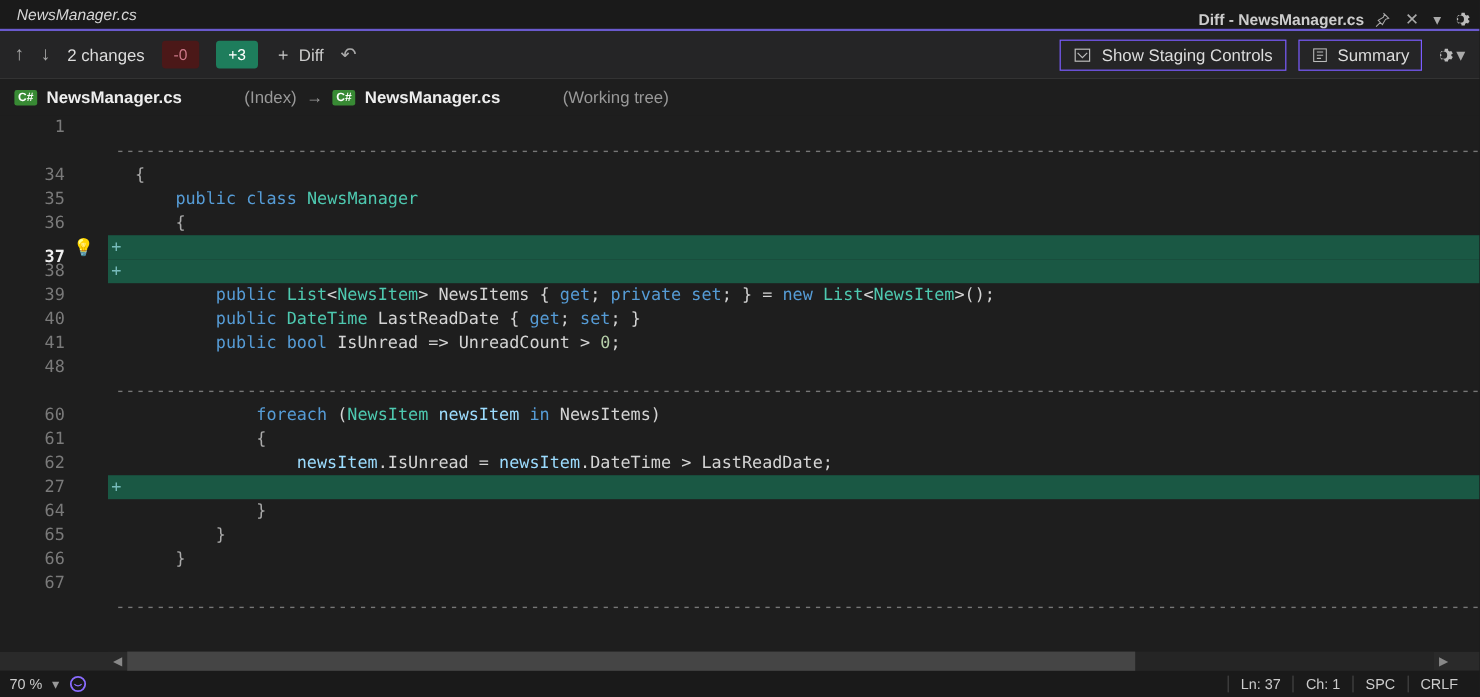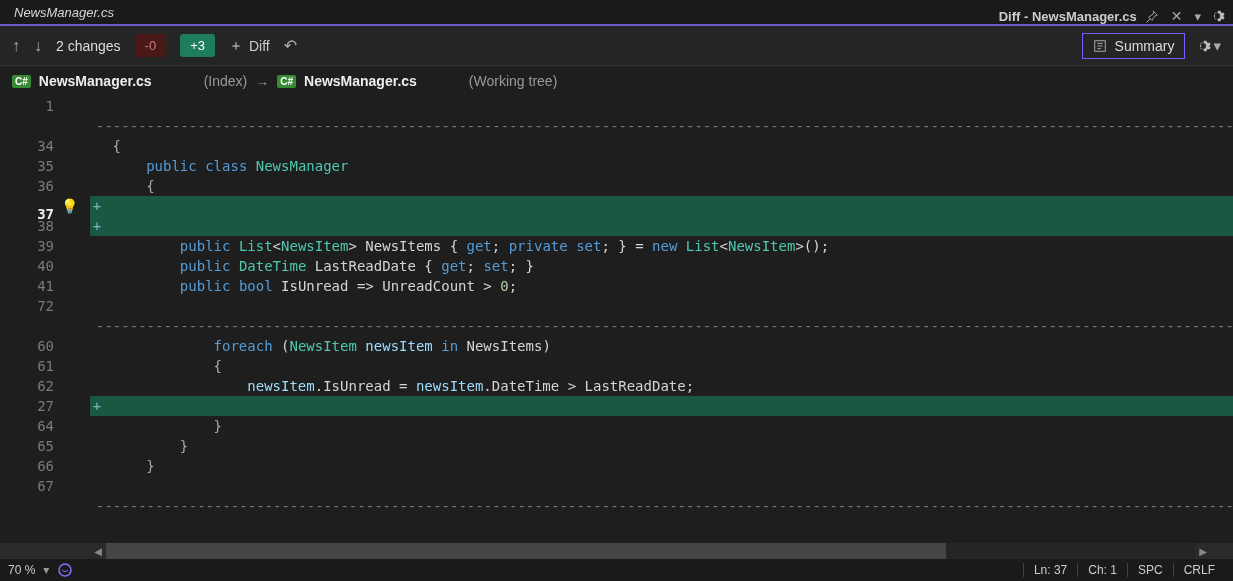--- a/index.html
+++ b/index.html
@@ -350,20 +350,29 @@
   <span class="changes-count">2 changes</span>
   <span class="badge-minus">-0</span>
   <span class="badge-plus">+3</span>
   <span class="stage-btn">
     <span class="icon">＋</span>
     <span>Diff</span>
   </span>
   <span class="revert-icon">↶</span>
 
   <div class="toolbar-right">
+    <div class="outlined-btn">
+      <span class="icon">
+        <svg width="16" height="16" viewBox="0 0 16 16">
+            <rect x="2" y="3" width="12" height="10" stroke="#bbb" fill="none"></rect>
+            <path d="M4 6l4 4 4-4" stroke="#bbb" fill="none"></path>
+          </svg>
+      </span>
+      <span>Show Staging Controls</span>
+    </div>
     <div class="outlined-btn">
       <span class="icon">
         <svg width="14" height="14" viewBox="0 0 16 16">
             <rect x="2" y="2" width="12" height="12" stroke="#bbb" fill="none"></rect>
             <path d="M5 5h6M5 8h6M5 11h4" stroke="#bbb"></path>
           </svg>
       </span>
       <span>Summary</span>
     </div>
     <div class="gear-btn">
@@ -413,21 +422,21 @@
     <div class="line">
         <span class="line-number">39</span>
       </div>
     <div class="line">
         <span class="line-number">40</span>
       </div>
     <div class="line">
         <span class="line-number">41</span>
       </div>
     <div class="line">
-        <span class="line-number">72</span>
+        <span class="line-number">48</span>
       </div>
     <div class="line">
         <span class="line-number"></span>
       </div>
     <div class="line">
         <span class="line-number">60</span>
       </div>
     <div class="line">
         <span class="line-number">61</span>
       </div>

